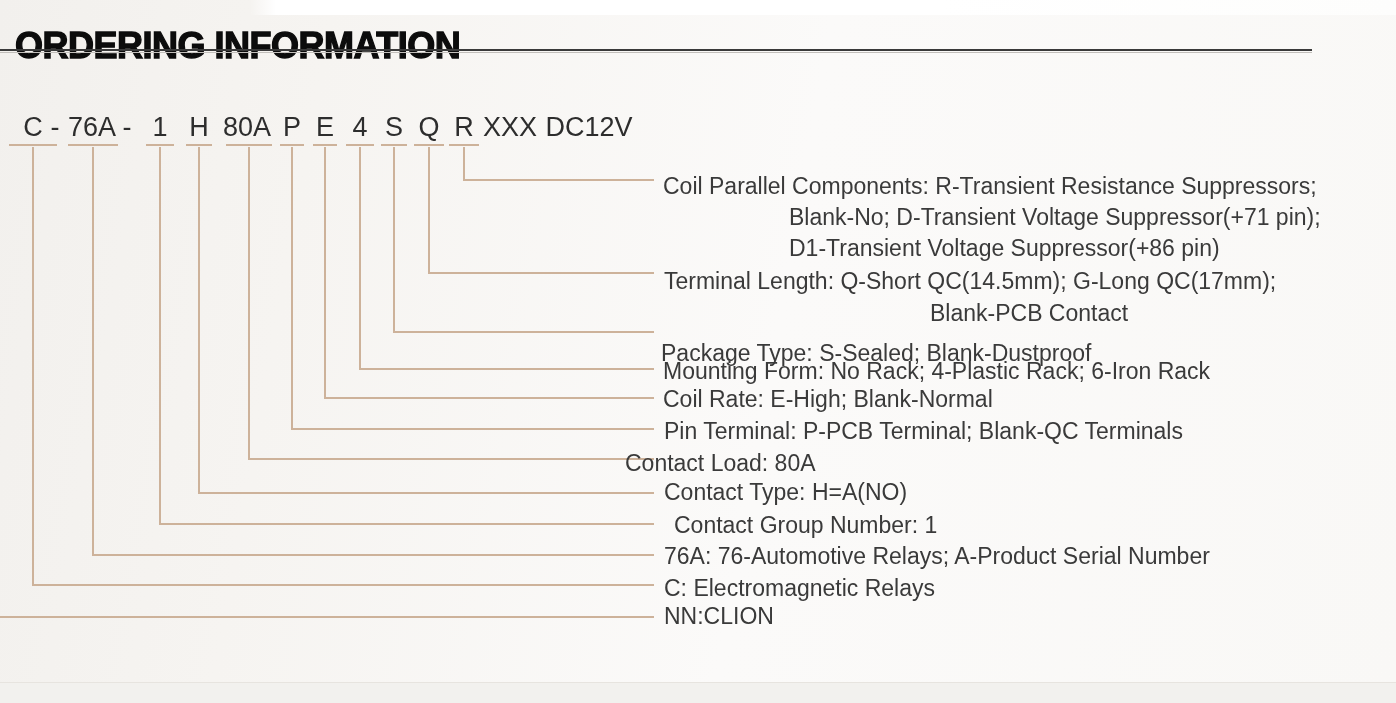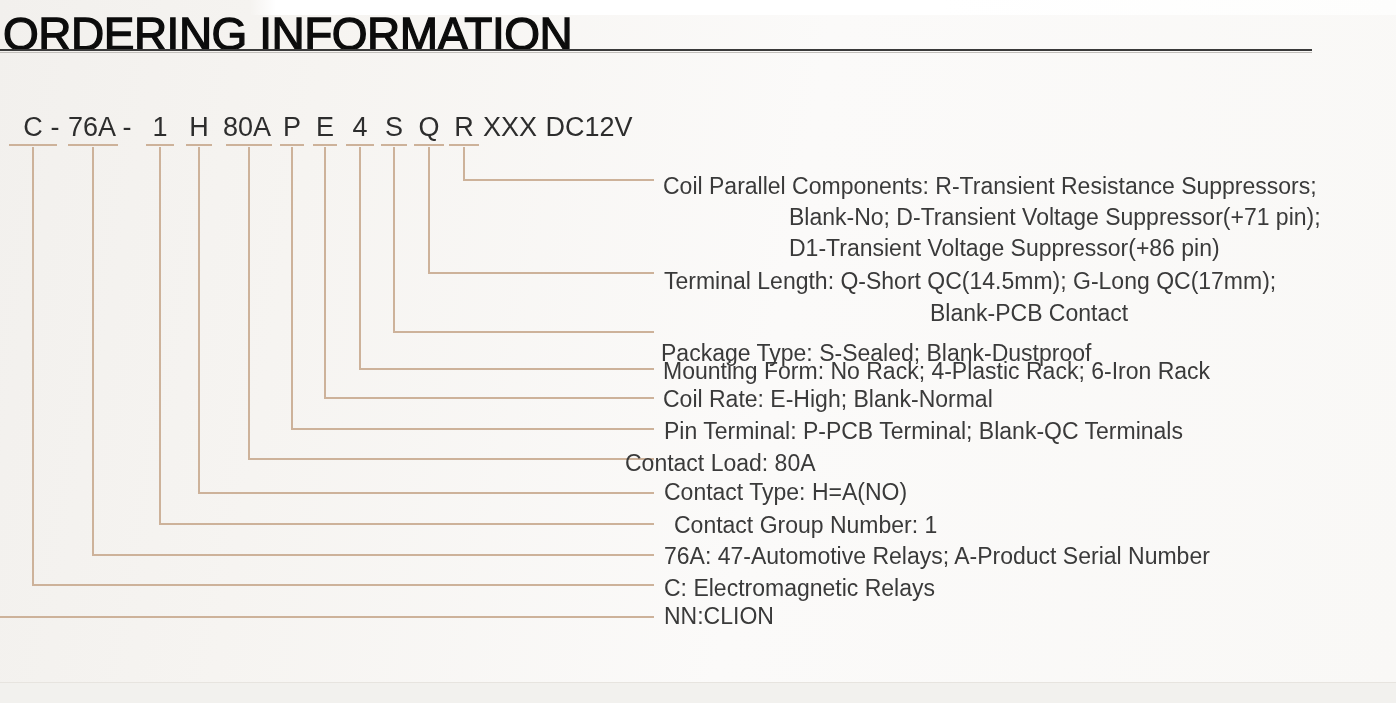--- a/index.html
+++ b/index.html
@@ -9,22 +9,22 @@
     overflow:hidden;
     background:linear-gradient(100deg,#f2f0ed 0%,#f6f4f1 22%,#fbfaf9 55%,#f9f8f6 100%);
     font-family:"Liberation Sans",sans-serif;
     --leader:#cdb29a;
   }
   .top-patch{
     position:absolute;top:0;left:250px;right:0;height:15px;
     background:linear-gradient(90deg,rgba(255,255,255,0) 0,#ffffff 26px,#ffffff 60%,#fdfdfc 100%);
   }
   .title{
-    position:absolute;left:3px;top:17px;margin:0;
-    font-size:46px;line-height:34px;font-weight:normal;
+    position:absolute;left:3px;top:17px;margin:12px;
+    font-size:36px;line-height:34px;font-weight:bold;
     letter-spacing:-0.5px;color:#0c0c0c;
     -webkit-text-stroke:1.3px #0c0c0c;
     white-space:nowrap;
   }
   .rule{position:absolute;left:0;}
   .rule-dark{top:49px;width:1312px;height:2px;background:#3a3a3a;}
   .rule-light{top:52px;width:1312px;height:1px;background:#c2bfbb;}
   .tok{
     position:absolute;top:112px;
     transform:translateX(-50%);
@@ -132,19 +132,19 @@
     <div class="desc" style="left:664px;top:269px">Terminal Length: Q-Short QC(14.5mm); G-Long QC(17mm);</div>
     <div class="desc" style="left:930px;top:301px">Blank-PCB Contact</div>
 
     <div class="desc" style="left:661px;top:341px">Package Type: S-Sealed; Blank-Dustproof</div>
     <div class="desc" style="left:663px;top:359px">Mounting Form: No Rack; 4-Plastic Rack; 6-Iron Rack</div>
     <div class="desc" style="left:663px;top:387px">Coil Rate: E-High; Blank-Normal</div>
     <div class="desc" style="left:664px;top:419px">Pin Terminal: P-PCB Terminal; Blank-QC Terminals</div>
     <div class="desc" style="left:625px;top:451px">Contact Load: 80A</div>
     <div class="desc" style="left:664px;top:480px">Contact Type: H=A(NO)</div>
     <div class="desc" style="left:674px;top:513px">Contact Group Number: 1</div>
-    <div class="desc" style="left:664px;top:544px">76A: 47-Automotive Relays; A-Product Serial Number</div>
+    <div class="desc" style="left:664px;top:544px">76A: 76-Automotive Relays; A-Product Serial Number</div>
     <div class="desc" style="left:664px;top:576px">C: Electromagnetic Relays</div>
     <div class="desc" style="left:664px;top:604px">NN:CLION</div>
   </div>
 
   <div class="footer-strip"></div>
 </div>
 
 </body></html>

